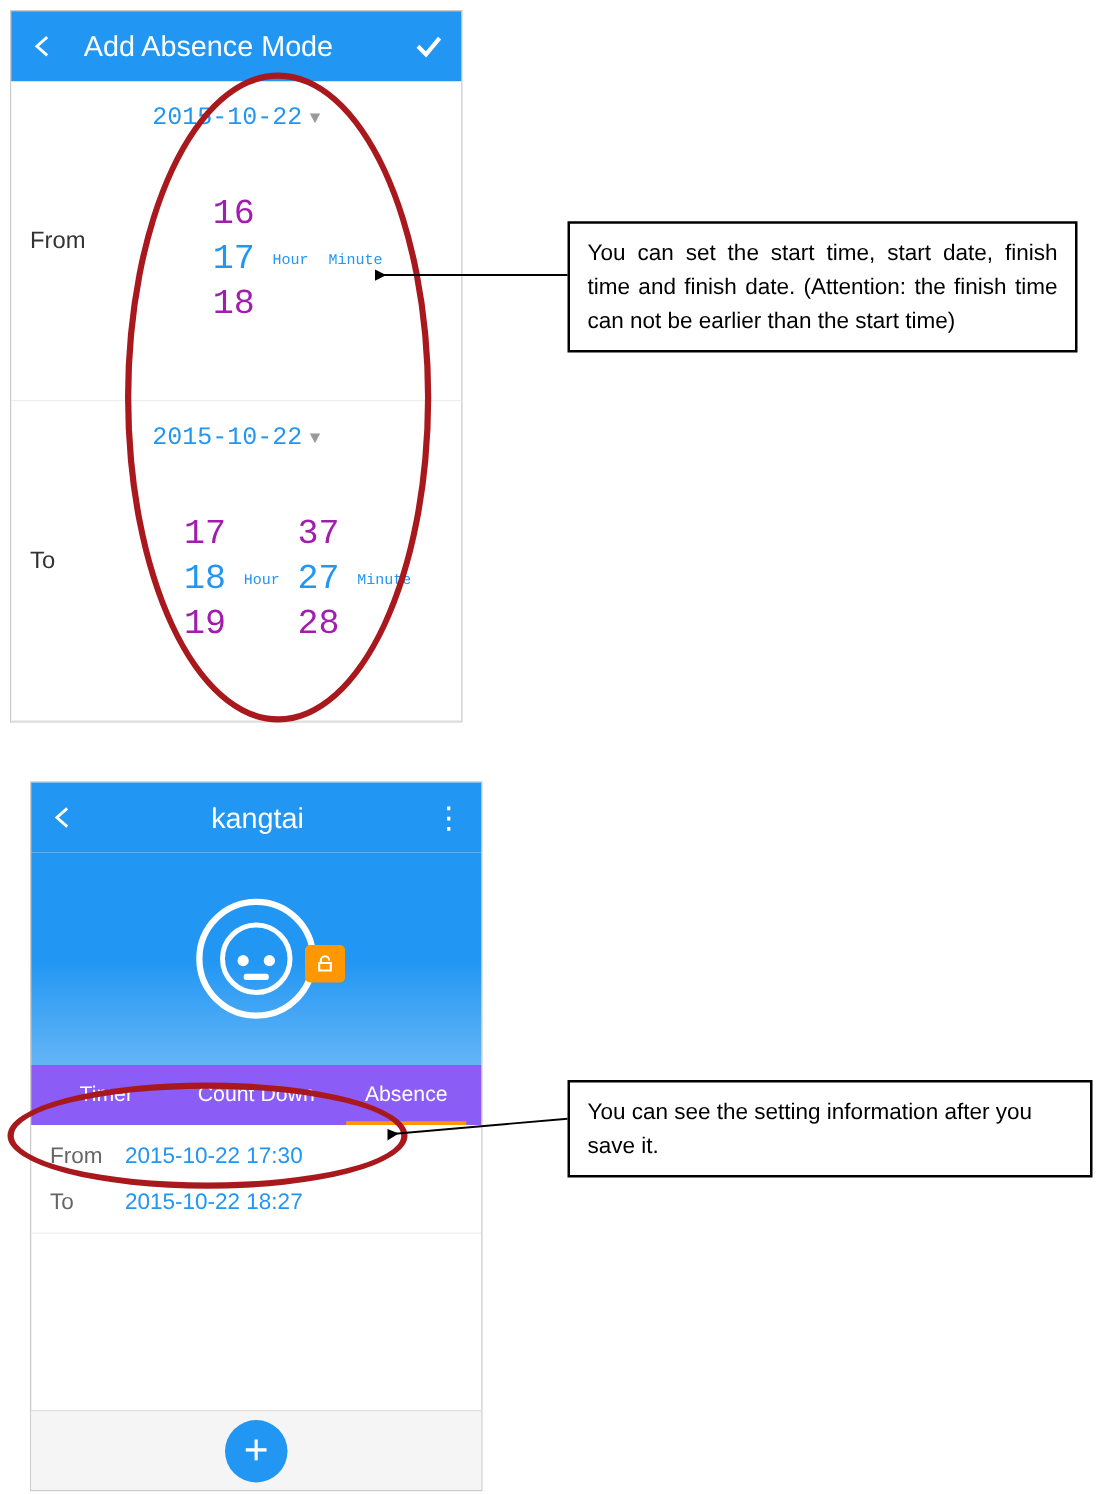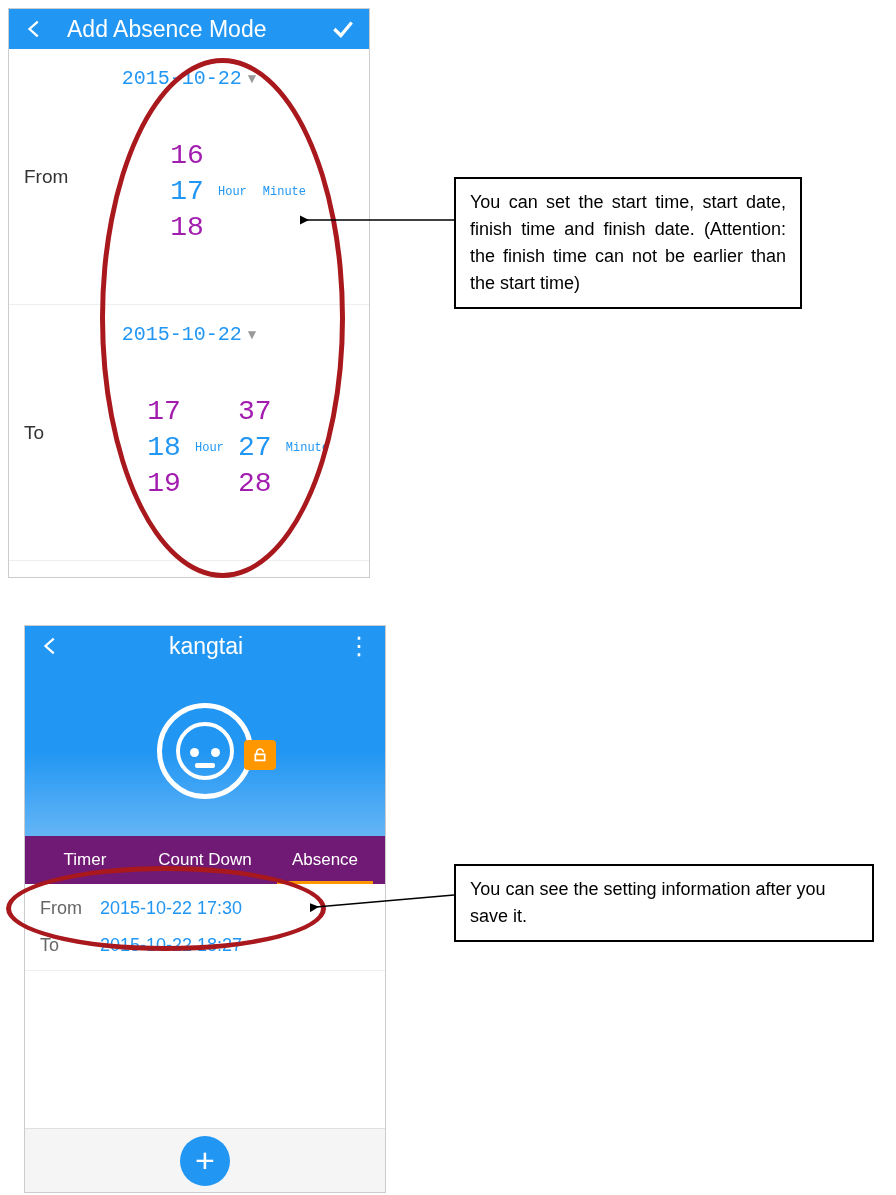--- a/index.html
+++ b/index.html
@@ -13,21 +13,21 @@
     .phone {
       position: absolute;
       width: 362px;
       border: 1px solid #ccc;
       background: #fff;
     }
     .phone1 { left: 8px; top: 8px; height: 570px; }
     .phone2 { left: 24px; top: 625px; height: 568px; }
 
     .header {
-      height: 40px;
+      height: 56px;
       background: #2196f3;
       display: flex;
       align-items: center;
       padding: 0 12px;
       color: #fff;
       font-size: 23px;
     }
     .back-arrow {
       width: 28px; height: 28px;
       display: flex; align-items: center; justify-content: center;
@@ -104,21 +104,21 @@
     .oval2 { left: 6px; top: 866px; width: 320px; height: 85px; }
 
     .callout {
       position: absolute;
       border: 2px solid #000;
       padding: 10px 14px;
       font-size: 18px;
       line-height: 1.5;
       background: #fff;
     }
-    .callout1 { left: 454px; top: 177px; width: 348px; text-align: justify; }
+    .callout1 { left: 454px; top: 177px; width: 408px; text-align: justify; }
     .callout2 { left: 454px; top: 864px; width: 420px; }
 
     .phone2 .header-title { text-align: center; padding-left: 0; }
     .dots-icon { font-size: 24px; color:#fff; letter-spacing: 2px; }
 
     .hero {
       height: 170px;
       background: linear-gradient(#2196f3 50%, #64b5f6 100%);
       display: flex;
       align-items: center;
@@ -152,21 +152,21 @@
       border-radius: 4px;
       display: flex;
       align-items: center;
       justify-content: center;
       color: #fff;
       font-size: 16px;
     }
 
     .tabs {
       height: 48px;
-      background: #701a75;
+      background: #8b5cf6;
       display: flex;
       color: #fff;
       font-size: 17px;
     }
     .tab { flex: 1; display: flex; align-items: center; justify-content: center; position: relative; }
     .tab.active::after {
       content:''; position:absolute; bottom:0; left:10%; width:80%; height:3px; background:#ff9800;
     }
 
     .info-rows { padding: 6px 0; border-bottom: 1px solid #eee;}

